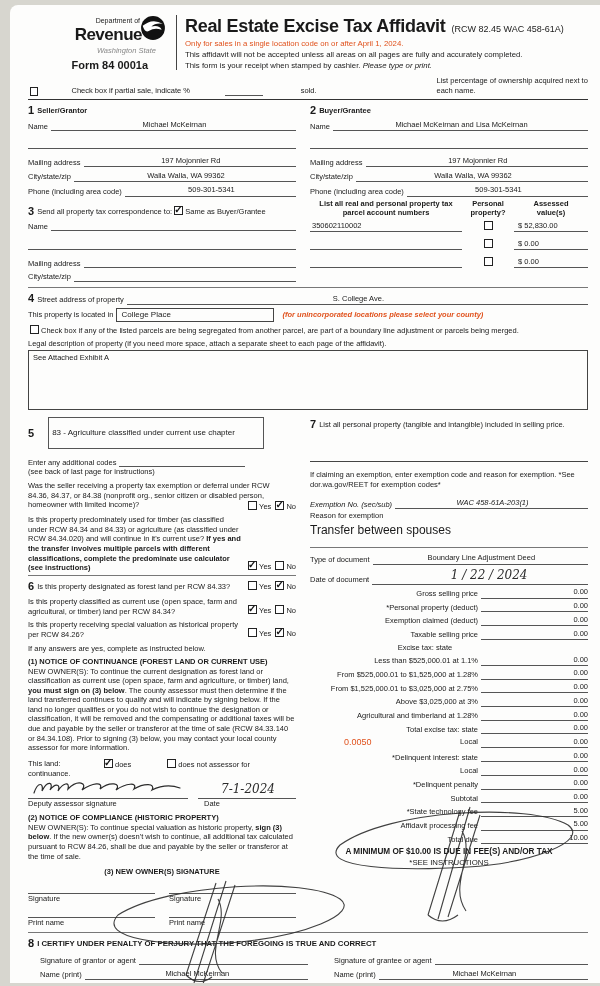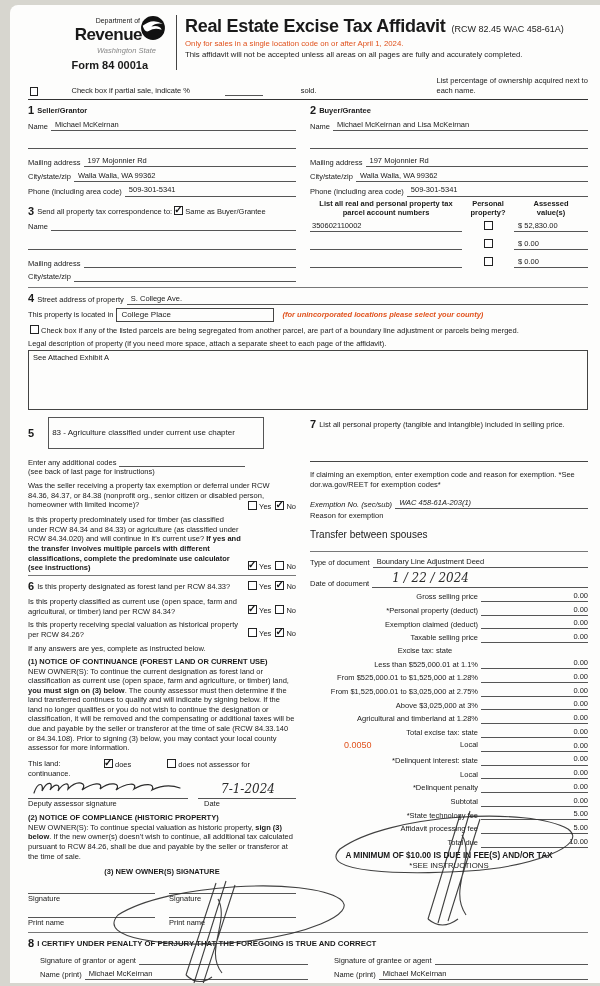--- a/index.html
+++ b/index.html
@@ -21,21 +21,21 @@
   .swirl{position:absolute;right:0px;top:2px;width:26px;height:26px;}
   .vdiv{border-left:1.5px solid #444;margin:2px 8px 2px 10px;}
   .titleblk{flex:1;padding-top:2px;}
   .title{font-size:18px;font-weight:bold;letter-spacing:-0.3px;display:inline;}
   .titlesuf{font-size:9px;margin-left:4px;}
   .hnote{font-size:7.8px;margin-top:1px;}
   
   .cb{width:7px;height:7px;border:1px solid #222;display:inline-block;vertical-align:-1px;position:relative;margin:0 2px;background:#fff;}
   .cb.ck::after{content:"\2713";position:absolute;left:-1px;top:-3px;font-size:10px;font-weight:bold;color:#111;}
   
-  .fr{display:flex;align-items:flex-end;margin-top:3.5px;}
+  .fr{display:flex;align-items:flex-end;margin-top:3.5px;text-align:center;}
   .lbl{white-space:nowrap;padding-right:3px;}
   .fv{flex:1;border-bottom:1px solid #555;padding:0 2px 0.5px 4px;min-height:8.5px;}
   .cols{display:flex;}
   .colL{width:268px;flex:none;}
   .colR{flex:1;margin-left:14px;}
   
   .phead{display:flex;font-weight:bold;text-align:center;margin-top:2px;}
   .pc1{width:152px;} .pc2{width:52px;} .pc3{flex:1;text-align:center;}
   .prow{display:flex;align-items:flex-end;margin-top:3px;}
   .pnum{width:148px;border-bottom:1px solid #555;padding:0 2px 0.5px 2px;min-height:8.5px;}
@@ -81,20 +81,21 @@
         <circle cx="12" cy="12" r="11" fill="#111"></circle>
         <path d="M2.5 10 Q11 2.5 21 8 Q14 7 10.5 10.5 Q18 9 20 13.5 Q13 11.5 8.5 14.5 Q4.5 17 2.5 10 Z" fill="#fff"></path>
       </svg>
     </div>
     <div class="vdiv"></div>
     <div class="titleblk">
       <span class="title">Real Estate Excise Tax Affidavit</span>
       <span class="titlesuf">(RCW 82.45 WAC 458-61A)</span>
       <div class="hnote red">Only for sales in a single location code on or after April 1, 2024.</div>
       <div class="hnote">This affidavit will not be accepted unless all areas on all pages are fully and accurately completed.</div>
+      <div class="hnote"><span>This form is your receipt when stamped by cashier. </span><span class="i">Please type or print.</span></div>
     </div>
   </div>
 
   <div style="display:flex;margin-top:4px;align-items:flex-end;gap:32px;">
     <span class="cb"></span>
     <span class="lbl">Check box if partial sale, indicate %</span>
     <span style="border-bottom:1px solid #555;width:48px;display:inline-block;"></span>
     <span style="margin-left:6px;">sold.</span>
     <span style="margin-left:88px;">List percentage of ownership acquired next to each name.</span>
   </div>
@@ -305,21 +306,21 @@
     <div class="colR">
       <div><span class="sn">7</span><span>List all personal property (tangible and intangible) included in selling price.</span></div>
       <div style="height:30px;border-bottom:1.2px solid #444;"></div>
 
       <div style="margin-top:8px;">If claiming an exemption, enter exemption code and reason for exemption. *See dor.wa.gov/REET for exemption codes*</div>
       <div class="fr" style="margin-top:9px;font-style:italic;">
             <span class="lbl">Exemption No. (sec/sub)</span>
             <span class="fv">WAC 458-61A-203(1)</span>
           </div>
       <div style="margin-top:2px;">Reason for exemption</div>
-      <div style="font-size:10px;margin-top:8px;">Transfer between spouses</div>
+      <div style="font-size:12px;margin-top:2px;">Transfer between spouses</div>
 
       <div class="hrl" style="margin-top:9px;"></div>
 
       <div class="fr" style="margin-top:5px;">
             <span class="lbl">Type of document</span>
             <span class="fv">Boundary Line Adjustment Deed</span>
           </div>
       <div class="fr">
             <span class="lbl">Date of document</span>
             <span class="fv hw hw-lg" style="padding-left:20px;">1 / 22 / 2024</span>

